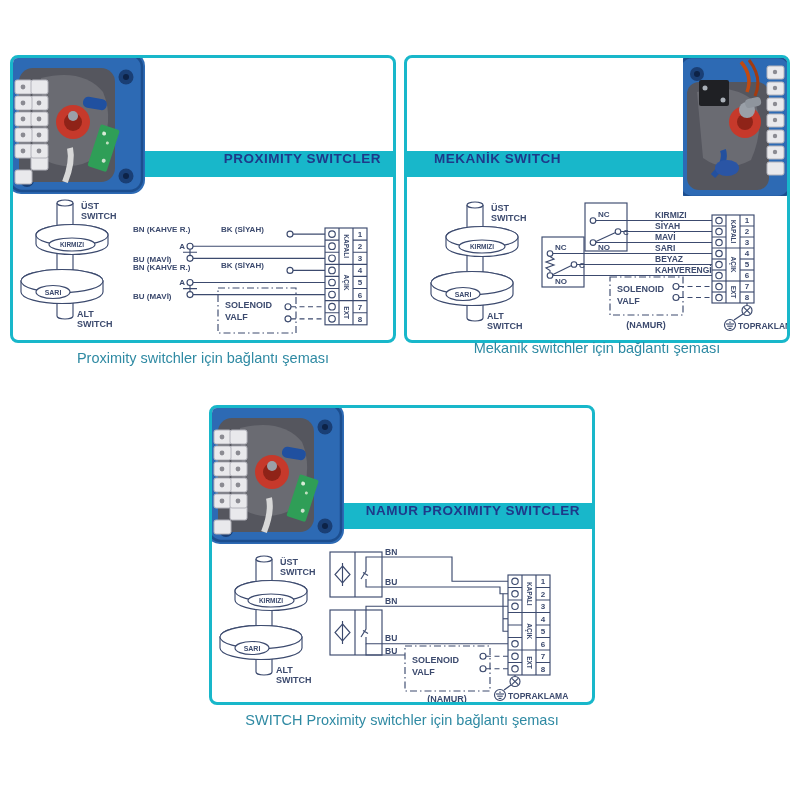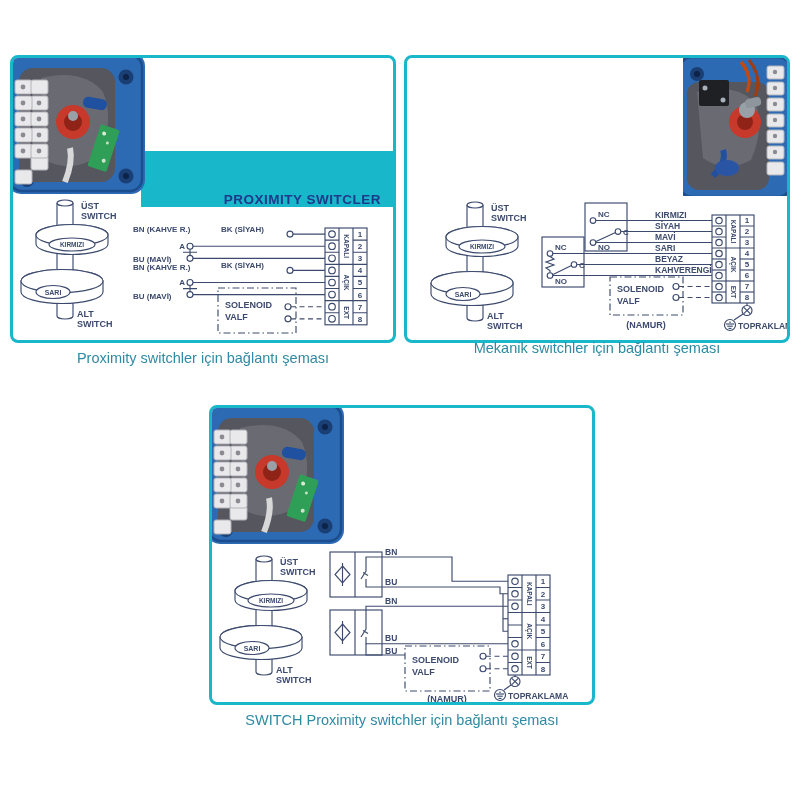--- a/index.html
+++ b/index.html
@@ -3,21 +3,21 @@
 <meta charset="utf-8">
 <style>
   html,body{margin:0;padding:0;}
   body{width:800px;height:800px;position:relative;background:var(--bg,#fff);
        font-family:"Liberation Sans",sans-serif;}
   .panel{position:absolute;background:#fff;border:3px solid var(--accent);border-radius:8px;
          box-sizing:border-box;overflow:hidden;}
   #p1{left:10px;top:55px;width:386px;height:288px;}
   #p2{left:404px;top:55px;width:386px;height:288px;}
   #p3{left:209px;top:405px;width:386px;height:300px;}
-  .bar{position:absolute;height:56px;background:var(--accent);display:flex;align-items:flex-end;z-index:1;}
+  .bar{position:absolute;height:26px;background:var(--accent);display:flex;align-items:flex-start;z-index:1;}
   .bar-right{justify-content:flex-end;padding-right:13px;right:-1px;}
   .title{font-size:13.5px;font-weight:bold;color:var(--title_color);letter-spacing:.5px;white-space:nowrap;}
   .photo{position:absolute;left:0;top:0;z-index:2;}
   .photo-right{left:auto;right:0;}
   .diag{position:absolute;left:0;}
   .caption{position:absolute;width:386px;text-align:center;font-size:14.5px;
            color:var(--caption_color);}
   #c1{left:10px;top:350px;} #c2{left:404px;top:340px;} #c3{left:209px;top:712px;}
   .ln{stroke:var(--line_color);stroke-width:1.15;fill:none;}
   .wh{fill:#fff;stroke:var(--line_color);stroke-width:1.15;}
@@ -179,20 +179,23 @@
         <text x="347" y="108.5">6</text>
         <text x="347" y="120.6">7</text>
         <text x="347" y="132.7">8</text>
       </g>
     </g>
   </svg>
 </div>
 <div class="caption" id="c1">Proximity switchler için bağlantı şeması</div>
 
 <div class="panel" id="p2">
+  <div class="bar" style="left:-1px;width:288px;top:93px;padding-left:28px;box-sizing:border-box;">
+    <span class="title">MEKANİK SWITCH</span>
+  </div>
   <svg class="photo photo-right" width="104" height="138" viewBox="0 0 104 138">
     <rect x="-6" y="-4" width="116" height="146" rx="14" fill="#2d6ab4"></rect>
     <rect x="-3" y="-1" width="110" height="140" rx="12" fill="none" stroke="#1c4e8f" stroke-width="2.5"></rect>
     <circle cx="14" cy="16" r="7" fill="#1a3f75"></circle>
       <circle cx="14" cy="16" r="3" fill="#0d2347"></circle>
     <circle cx="14" cy="120" r="7" fill="#1a3f75"></circle>
       <circle cx="14" cy="120" r="3" fill="#0d2347"></circle>
     <rect x="4" y="24" width="82" height="108" rx="12" fill="#55565e"></rect>
     <path d="M14 34 Q50 24 72 44 Q82 70 68 102 Q42 116 20 100 Z" fill="#6a6b72"></path>
     <g fill="#e9e9ec" stroke="#b2b2ba" stroke-width="1">
@@ -350,20 +353,23 @@
       <line class="ln" x1="319" y1="135" x2="327" y2="135"></line>
       <line class="ln" x1="320.2" y1="137.2" x2="325.8" y2="137.2"></line>
       <line class="ln" x1="321.5" y1="139.4" x2="324.5" y2="139.4"></line>
       <text class="tx t85" x="331" y="139.5">TOPRAKLAMA</text>
     </g>
   </svg>
 </div>
 <div class="caption" id="c2">Mekanik switchler için bağlantı şeması</div>
 
 <div class="panel" id="p3">
+  <div class="bar bar-right" style="left:130px;top:95px;">
+    <span class="title">NAMUR PROXIMITY SWITCLER</span>
+  </div>
   <svg class="photo" width="132" height="136" viewBox="0 0 132 136">
     <rect x="-6" y="-6" width="138" height="142" rx="14" fill="#2d6ab4"></rect>
     <rect x="-3" y="-3" width="132" height="136" rx="12" fill="none" stroke="#1c4e8f" stroke-width="2.5"></rect>
     <circle cx="113" cy="19" r="7.5" fill="#1a3f75"></circle>
       <circle cx="113" cy="19" r="3" fill="#0d2347"></circle>
     <circle cx="113" cy="118" r="7.5" fill="#1a3f75"></circle>
       <circle cx="113" cy="118" r="3" fill="#0d2347"></circle>
     <circle cx="14" cy="122" r="7" fill="#1a3f75"></circle>
     <rect x="6" y="10" width="96" height="114" rx="14" fill="#55565e"></rect>
     <path d="M28 20 Q70 10 90 34 Q102 62 86 98 Q58 116 32 102 Z" fill="#6a6b72"></path>

